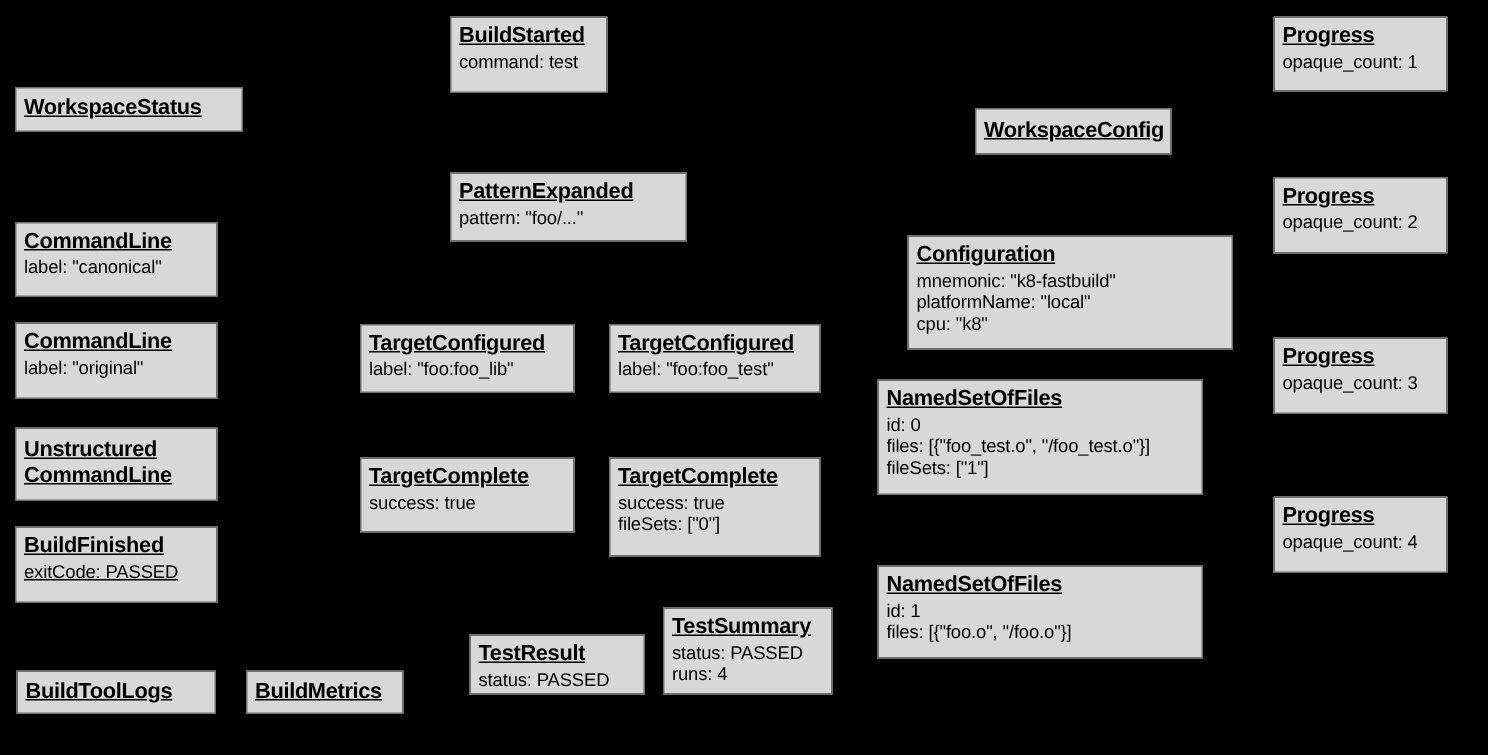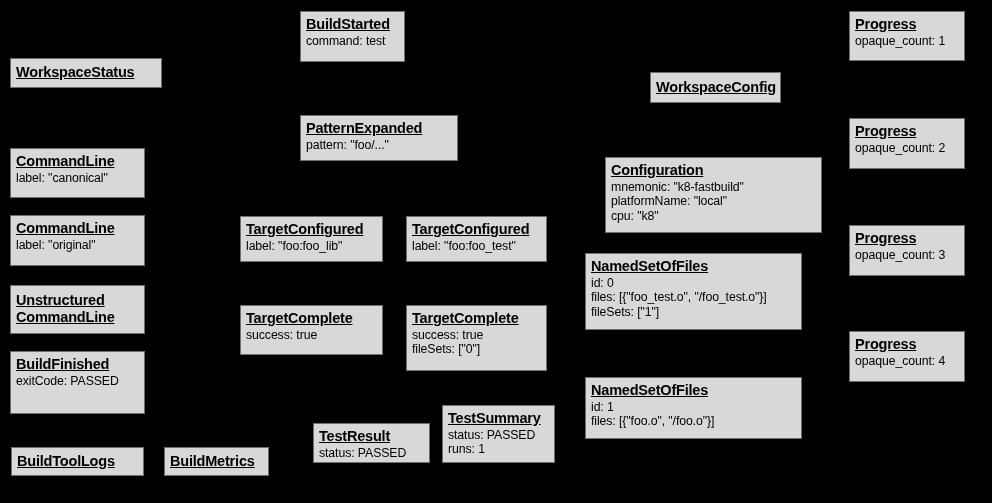--- a/index.html
+++ b/index.html
@@ -123,33 +123,33 @@
     </div>
     <div class="node" style="left: 406px; top: 305px; width: 141px; height: 66px; background: rgb(216, 216, 216); border-color: rgb(110, 110, 110); color: rgb(0, 0, 0);">
       <span class="title-block"><span class="title">TargetComplete</span></span>
       <span class="field">success: true</span>
       <span class="field">fileSets: ["0"]</span>
     </div>
     <div class="node" style="left: 849px; top: 331px; width: 116px; height: 51px; background: rgb(216, 216, 216); border-color: rgb(110, 110, 110); color: rgb(0, 0, 0);">
       <span class="title-block"><span class="title">Progress</span></span>
       <span class="field">opaque_count: 4</span>
     </div>
-    <div class="node" style="left: 10px; top: 351px; width: 135px; height: 63px; background: rgb(216, 216, 216); border-color: rgb(110, 110, 110); color: rgb(0, 0, 0);">
+    <div class="node" style="left: 10px; top: 351px; width: 135px; height: 51px; background: rgb(216, 216, 216); border-color: rgb(110, 110, 110); color: rgb(0, 0, 0); text-decoration: underline;">
       <span class="title-block"><span class="title">BuildFinished</span></span>
       <span class="field">exitCode: PASSED</span>
     </div>
     <div class="node" style="left: 585px; top: 377px; width: 217px; height: 62px; background: rgb(216, 216, 216); border-color: rgb(110, 110, 110); color: rgb(0, 0, 0);">
       <span class="title-block"><span class="title">NamedSetOfFiles</span></span>
       <span class="field">id: 1</span>
       <span class="field">files: [{"foo.o", "/foo.o"}]</span>
     </div>
     <div class="node" style="left: 442px; top: 405px; width: 113px; height: 58px; background: rgb(216, 216, 216); border-color: rgb(110, 110, 110); color: rgb(0, 0, 0);">
       <span class="title-block"><span class="title">TestSummary</span></span>
       <span class="field">status: PASSED</span>
-      <span class="field">runs: 1</span>
+      <span class="field">runs: 4</span>
     </div>
     <div class="node" style="left: 313px; top: 423px; width: 117px; height: 40px; background: rgb(216, 216, 216); border-color: rgb(110, 110, 110); color: rgb(0, 0, 0);">
       <span class="title-block"><span class="title">TestResult</span></span>
       <span class="field">status: PASSED</span>
     </div>
     <div class="node title-only" style="left: 11px; top: 447px; width: 133px; height: 29px; background: rgb(216, 216, 216); border-color: rgb(110, 110, 110); color: rgb(0, 0, 0);">
       <span class="title-block"><span class="title">BuildToolLogs</span></span>
     </div>
     <div class="node title-only" style="left: 164px; top: 447px; width: 105px; height: 29px; background: rgb(216, 216, 216); border-color: rgb(110, 110, 110); color: rgb(0, 0, 0);">
       <span class="title-block"><span class="title">BuildMetrics</span></span>

